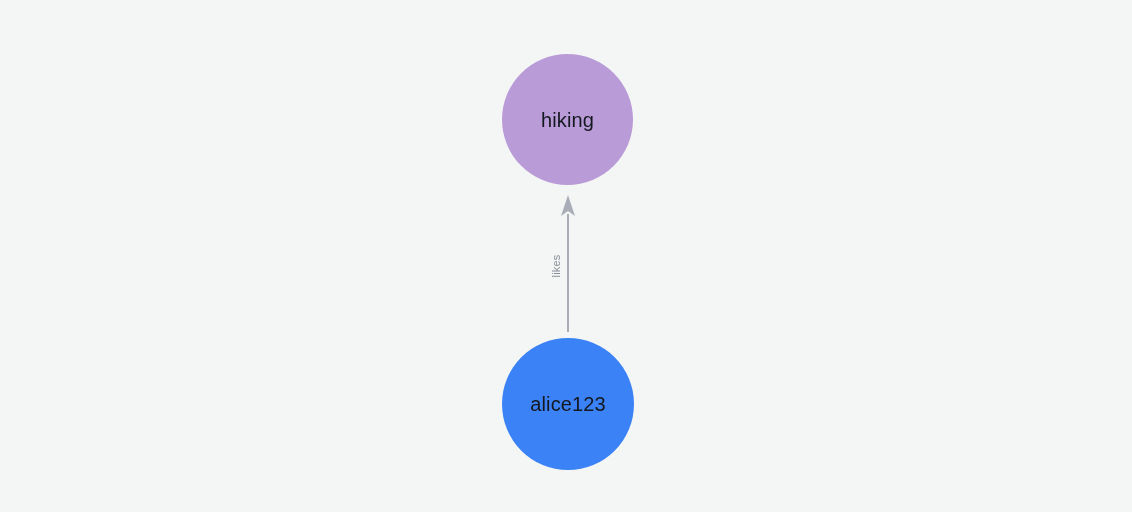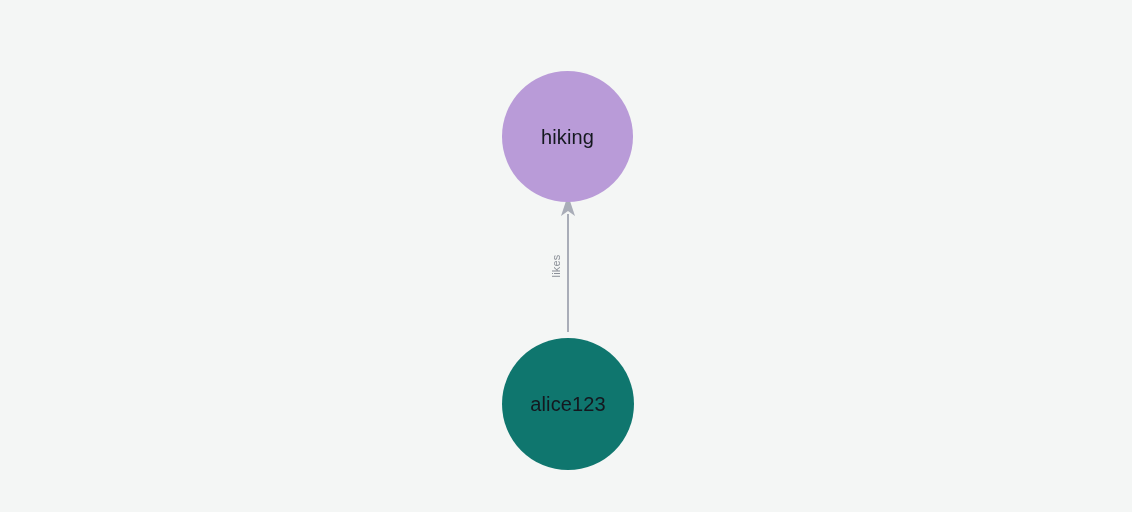--- a/index.html
+++ b/index.html
@@ -38,31 +38,31 @@
     font-family: "Liberation Sans", sans-serif;
     font-size: 20px;
     line-height: 1;
     color: #14181f;
     white-space: nowrap;
     user-select: none;
     letter-spacing: 0.1px;
   }
   #node-hiking {
     left: 502px;
-    top: 71px;
+    top: 54px;
     width: 131px;
     height: 131px;
     background: #b99bd8;
   }
   #node-alice123 {
     left: 502px;
     top: 338px;
     width: 132px;
     height: 132px;
-    background: #0f766e;
+    background: #3b82f6;
   }
   .edge-label {
     position: absolute;
     font-family: "Liberation Sans", sans-serif;
     font-size: 11px;
     color: #8b9098;
     white-space: nowrap;
     user-select: none;
     transform-origin: 50% 50%;
     transform: rotate(-90deg);

